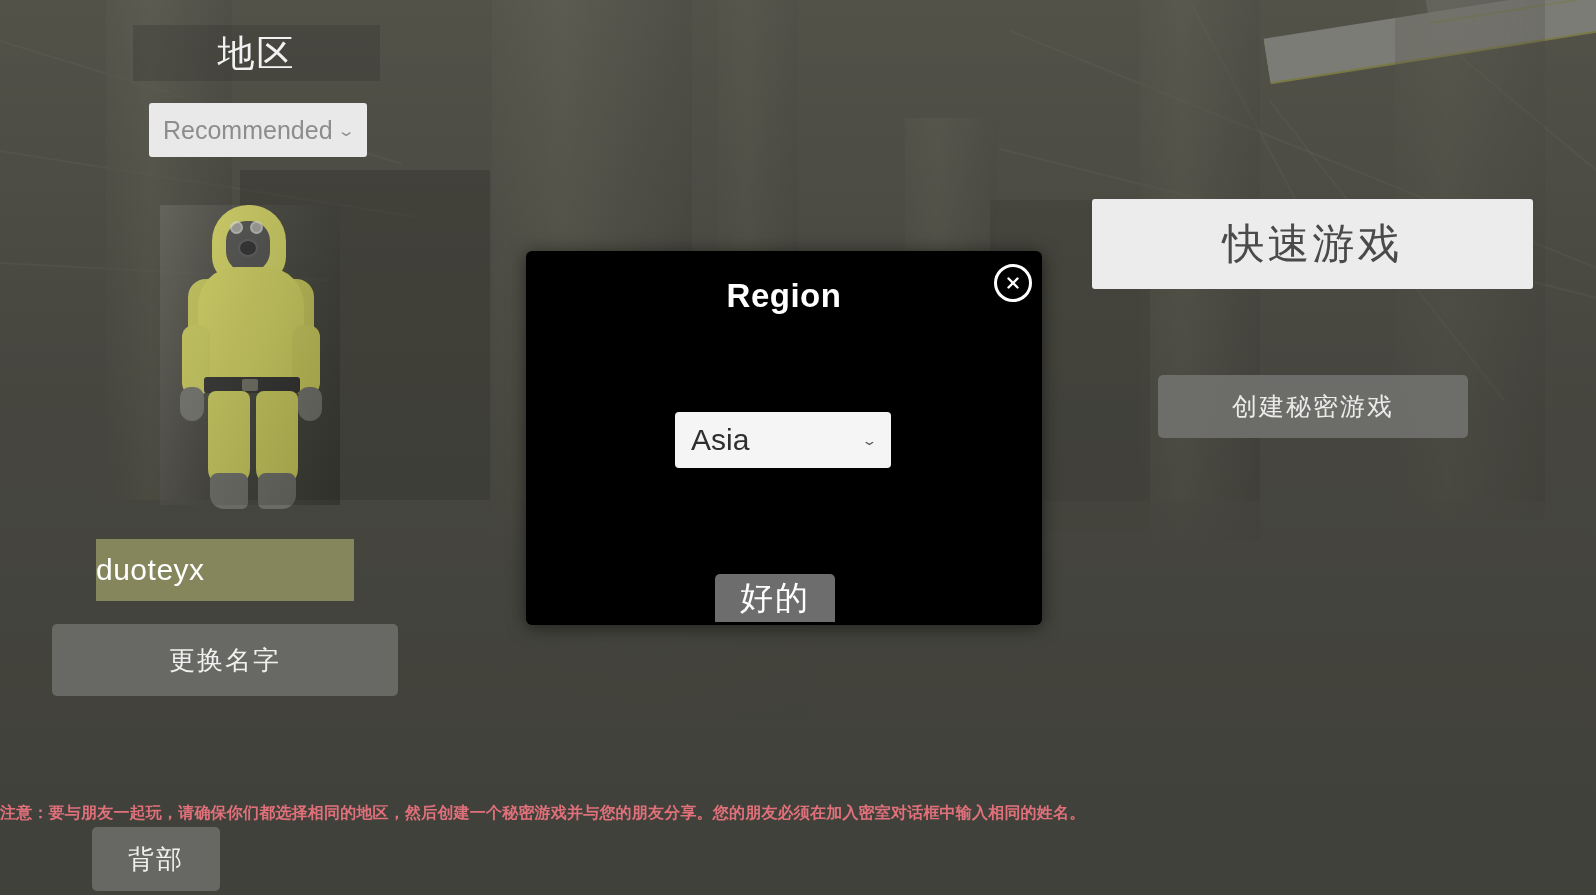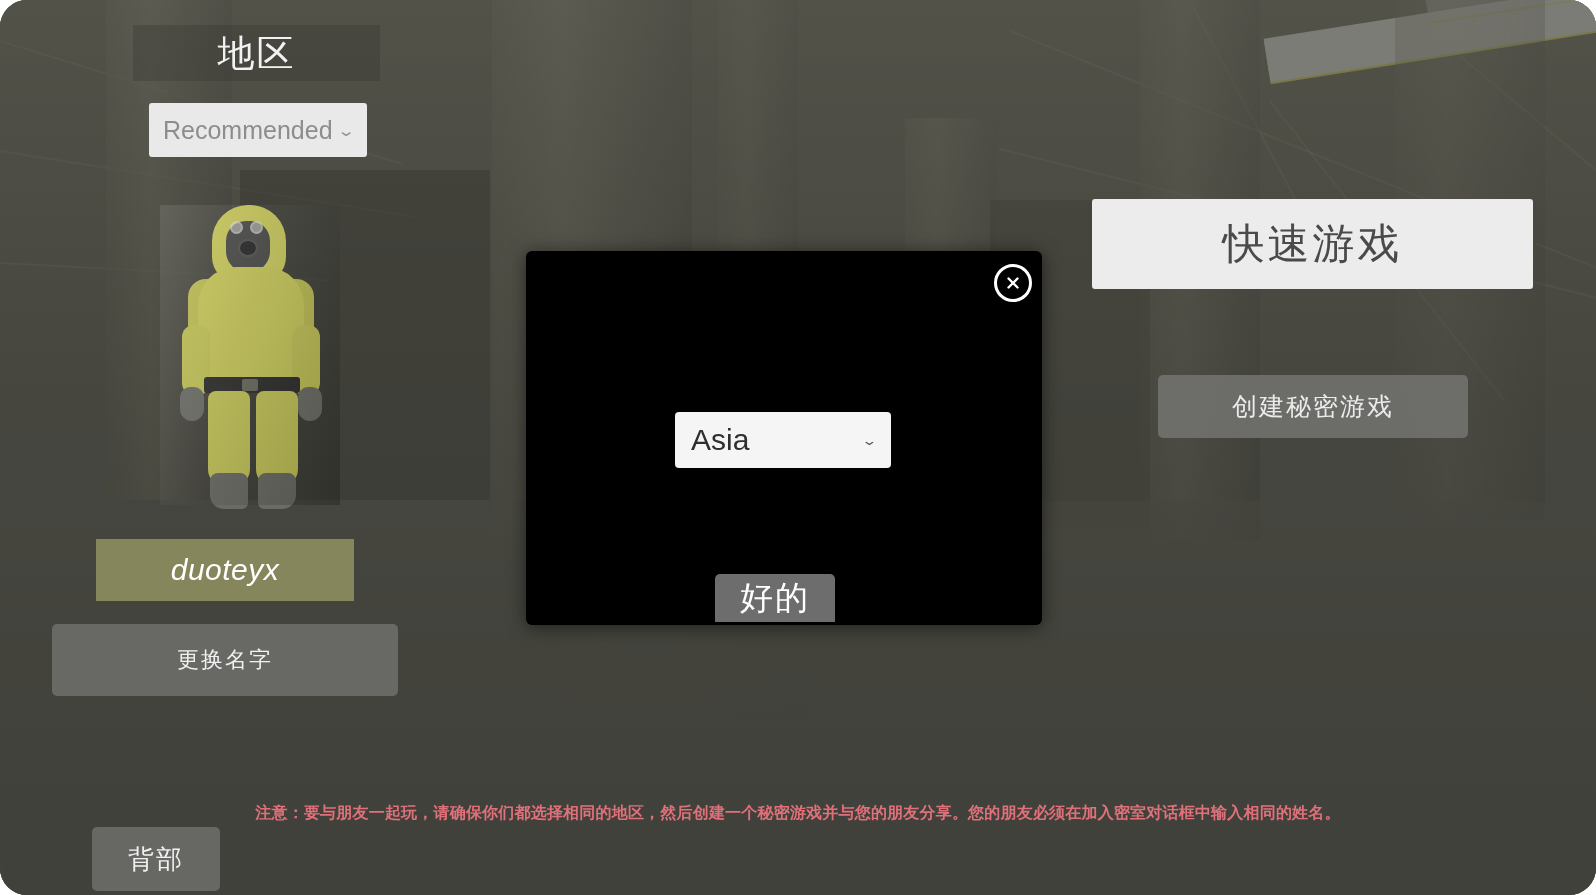--- a/index.html
+++ b/index.html
@@ -10,21 +10,20 @@
     overflow: hidden;
     font-family: "Liberation Sans", "DejaVu Sans", sans-serif;
   }
 
   #stage {
     position: relative;
     width: 1596px;
     height: 895px;
     background: #000000;
     overflow: hidden;
-    border-radius: 27px;
   }
 
   
   .scene {
     position: absolute;
     inset: 0;
     overflow: hidden;
     background:
       linear-gradient(180deg, #6a6a60 0%, #64645a 28%, #5c5c54 45%, #595951 100%);
   }
@@ -189,42 +188,41 @@
     line-height: 1;
     margin-left: 4px;
     transform: scaleX(1.5);
   }
 
   .player-name-chip {
     position: absolute;
     left: 96px; top: 539px;
     width: 258px; height: 62px;
     background: #85865c;
-    display: flex; align-items: center; justify-content: center;
-    cursor: pointer;
-    font-style: italic;
+    display: flex; align-items: center; justify-content: flex-start;
+    cursor: pointer;
   }
   .player-name-text {
     color: #ffffff;
     font-size: 30px;
     letter-spacing: 0.5px;
   }
 
   .btn-change-name {
     position: absolute;
     left: 52px; top: 624px;
     width: 346px; height: 72px;
     background: rgba(112,112,108,0.82);
     border: none; border-radius: 5px;
     display: flex; align-items: center; justify-content: center;
     cursor: pointer;
   }
   .btn-change-name-text {
     color: #f0f0f0;
-    font-size: 22px;
+    font-size: 26px;
     letter-spacing: 2px;
     text-align: center;
   }
 
   .btn-back {
     position: absolute;
     left: 92px; top: 827px;
     width: 128px; height: 64px;
     background: rgba(112,112,108,0.82);
     border: none; border-radius: 5px;
@@ -268,21 +266,20 @@
     color: #ebebeb;
     font-size: 25px;
     letter-spacing: 2px;
   }
 
   
   .warning-text {
     position: absolute;
     left: 0; top: 803px;
     width: 1596px;
-    text-align: center;
     color: #e0707a;
     font-size: 16px;
     font-weight: bold;
     letter-spacing: 0.2px;
     white-space: nowrap;
   }
 
   
   .modal {
     position: absolute;
@@ -433,20 +430,21 @@
 
   <div class="btn-secondary btn-create">
     <span class="btn-secondary-text">创建秘密游戏</span>
   </div>
 
 
   <div class="warning-text">注意：要与朋友一起玩，请确保你们都选择相同的地区，然后创建一个秘密游戏并与您的朋友分享。您的朋友必须在加入密室对话框中输入相同的姓名。</div>
 
   <div class="modal">
 
+    <div class="modal-title">Region</div>
 
     <button class="modal-close" aria-label="close">
       <svg width="16" height="16" viewBox="0 0 16 16">
         <line x1="3.5" y1="3.5" x2="12.5" y2="12.5" stroke="#ffffff" stroke-width="2.4" stroke-linecap="round"></line>
         <line x1="12.5" y1="3.5" x2="3.5" y2="12.5" stroke="#ffffff" stroke-width="2.4" stroke-linecap="round"></line>
       </svg>
     </button>
 
     <div class="modal-select">
       <span class="modal-select-value">Asia</span>

